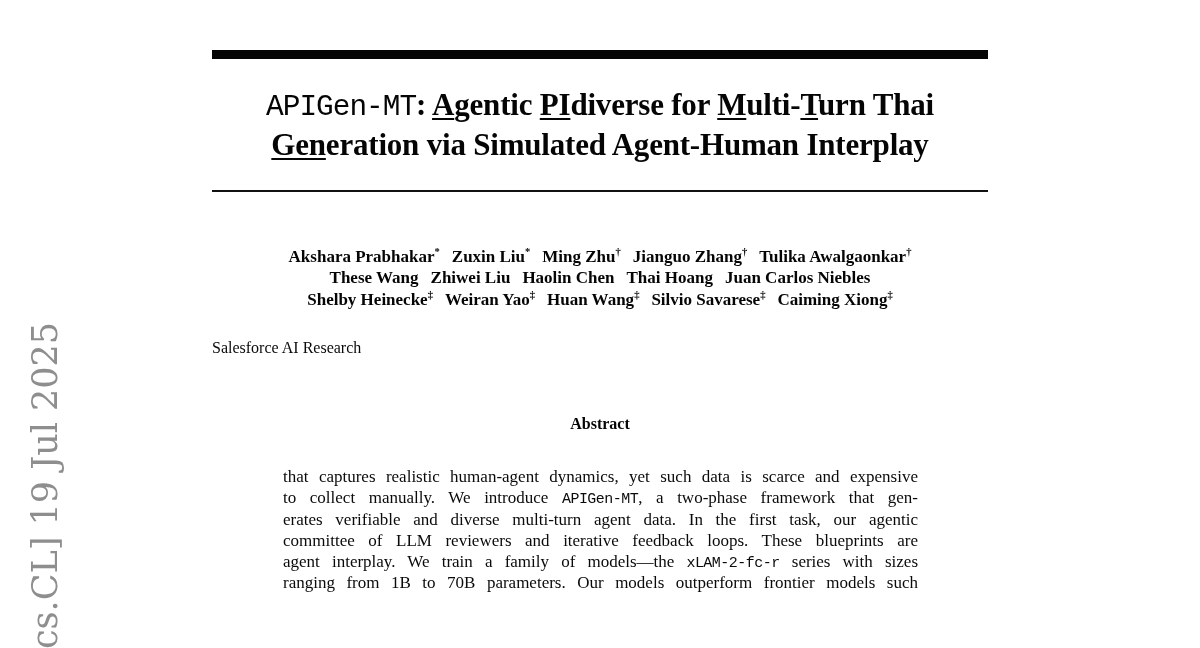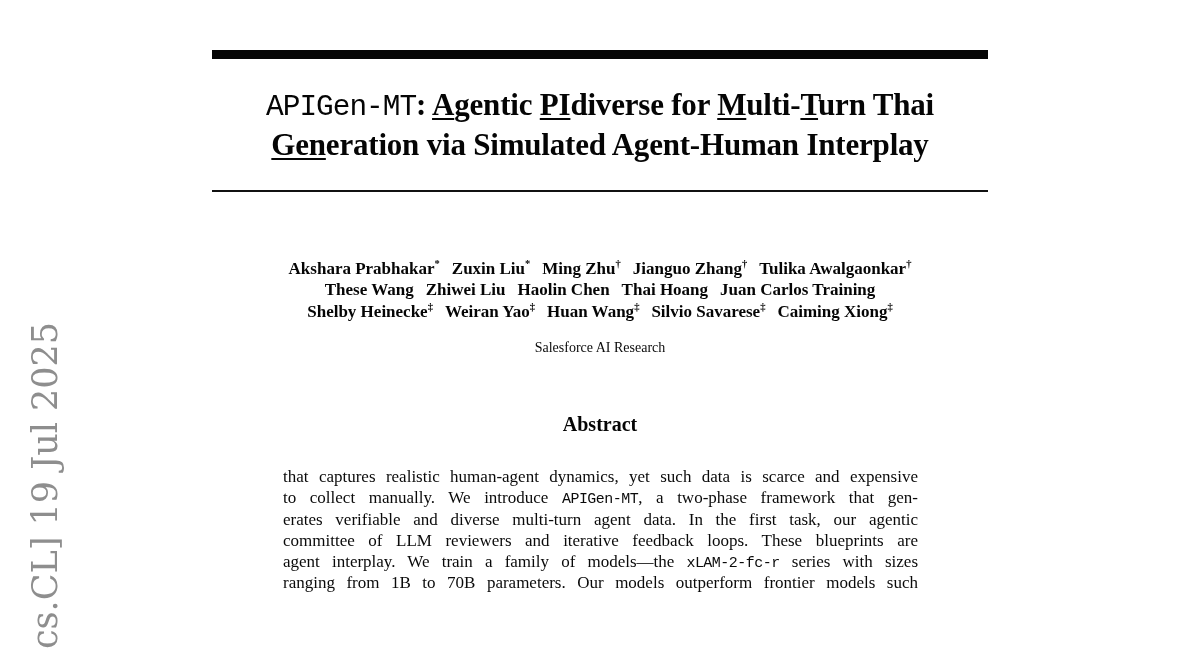--- a/index.html
+++ b/index.html
@@ -20,35 +20,35 @@
     position:absolute;left:182px;top:86px;width:836px;
     text-align:center;font-weight:bold;font-size:31px;line-height:37px;
     letter-spacing:-0.2px;color:#050505;
   }
   .title .mono{font-family:"Liberation Mono", monospace;font-weight:normal;font-size:0.95em;letter-spacing:-1px;}
   .title .underline{text-decoration:underline;text-decoration-thickness:2.2px;text-underline-offset:3px;}
 
   
   .authors{
     position:absolute;left:162px;top:246px;width:876px;
-    text-align:center;font-weight:bold;font-size:17px;line-height:21.3px;color:#050505;margin-top:12px;
+    text-align:center;font-weight:bold;font-size:17px;line-height:21.3px;color:#050505;
   }
   .author{white-space:nowrap;margin:0 6px;}
   .author sup{font-size:62%;line-height:0;vertical-align:super;}
 
   
   .affiliation{
     position:absolute;left:212px;top:337px;width:776px;
-    text-align:center;font-size:14px;line-height:21px;color:#0a0a0a;
+    text-align:left;font-size:16px;line-height:21px;color:#0a0a0a;
   }
 
   
   .abstract-heading{
     position:absolute;left:212px;top:411px;width:776px;
-    text-align:center;font-weight:bold;font-size:20px;line-height:26px;color:#050505;
+    text-align:center;font-weight:bold;font-size:16px;line-height:26px;color:#050505;
   }
   .abstract-body{
     position:absolute;left:283px;top:466px;width:635px;
     font-size:17px;line-height:21.3px;color:#0a0a0a;
   }
   .abs-line{text-align:justify;text-align-last:justify;height:21.3px;overflow:visible;}
   .abstract-body .mono{font-family:"Liberation Mono", monospace;font-size:0.88em;letter-spacing:-0.5px;}
 
   
   .watermark{
@@ -69,21 +69,21 @@
 
   <div class="title" id="title">
       <div><span class="mono">APIGen-MT</span><span>: </span><span class="underline">A</span><span>gentic </span><span class="underline">PI</span><span>diverse for </span><span class="underline">M</span><span>ulti-</span><span class="underline">T</span><span>urn Thai</span></div>
       <div><span class="underline">Gen</span><span>eration via Simulated Agent-Human Interplay</span></div>
     </div>
 
   <div class="mid-rule"></div>
 
   <div class="authors" id="authors">
       <div><span class="author">Akshara Prabhakar<sup>*</sup></span><span class="author">Zuxin Liu<sup>*</sup></span><span class="author">Ming Zhu<sup>†</sup></span><span class="author">Jianguo Zhang<sup>†</sup></span><span class="author">Tulika Awalgaonkar<sup>†</sup></span></div>
-      <div><span class="author">These Wang</span><span class="author">Zhiwei Liu</span><span class="author">Haolin Chen</span><span class="author">Thai Hoang</span><span class="author">Juan Carlos Training</span></div>
+      <div><span class="author">These Wang</span><span class="author">Zhiwei Liu</span><span class="author">Haolin Chen</span><span class="author">Thai Hoang</span><span class="author">Juan Carlos Niebles</span></div>
       <div><span class="author">Shelby Heinecke<sup>‡</sup></span><span class="author">Weiran Yao<sup>‡</sup></span><span class="author">Huan Wang<sup>‡</sup></span><span class="author">Silvio Savarese<sup>‡</sup></span><span class="author">Caiming Xiong<sup>‡</sup></span></div>
     </div>
 
   <div class="affiliation">Salesforce AI Research</div>
 
   <div class="abstract-heading">Abstract</div>
 
   <div class="abstract-body" id="abstract-body">
       <div class="abs-line"><span>that captures realistic human-agent dynamics, yet such data is scarce and expensive</span></div>
       <div class="abs-line"><span>to collect manually. We introduce </span><span class="mono">APIGen-MT</span><span>, a two-phase framework that gen-</span></div>

